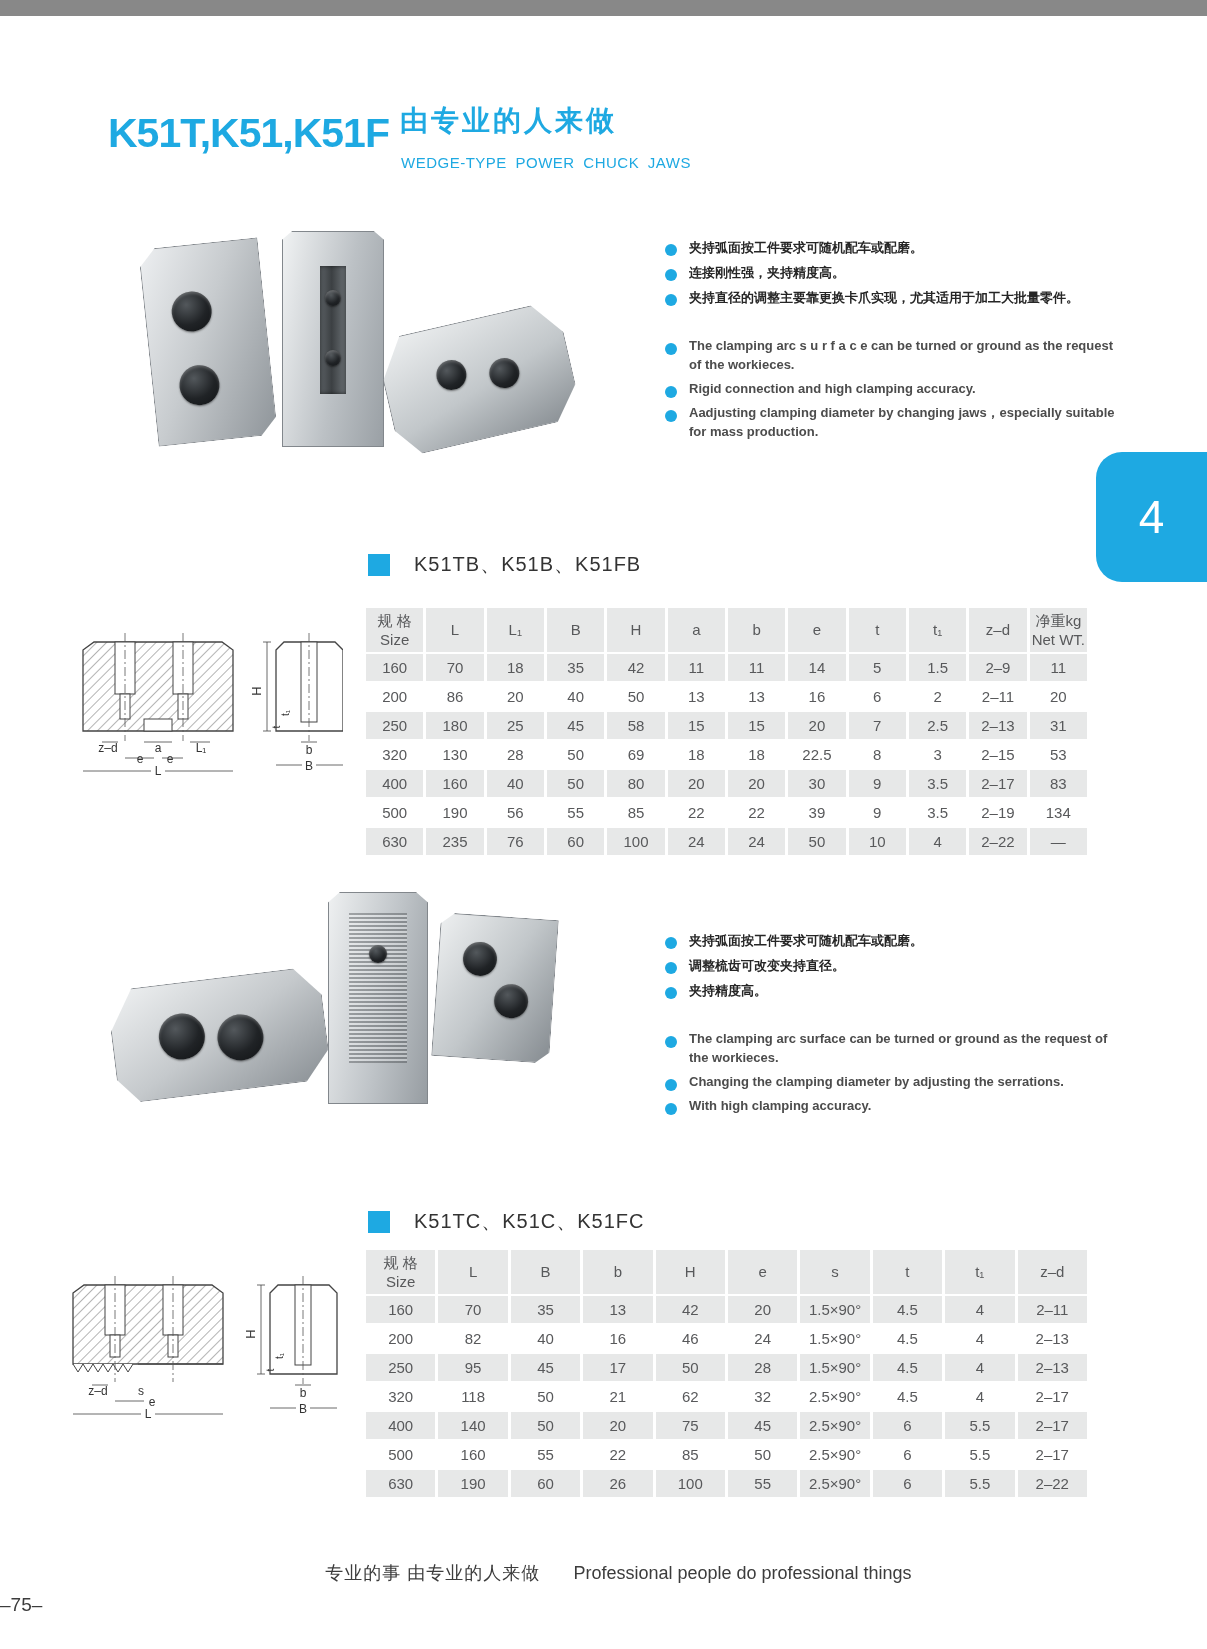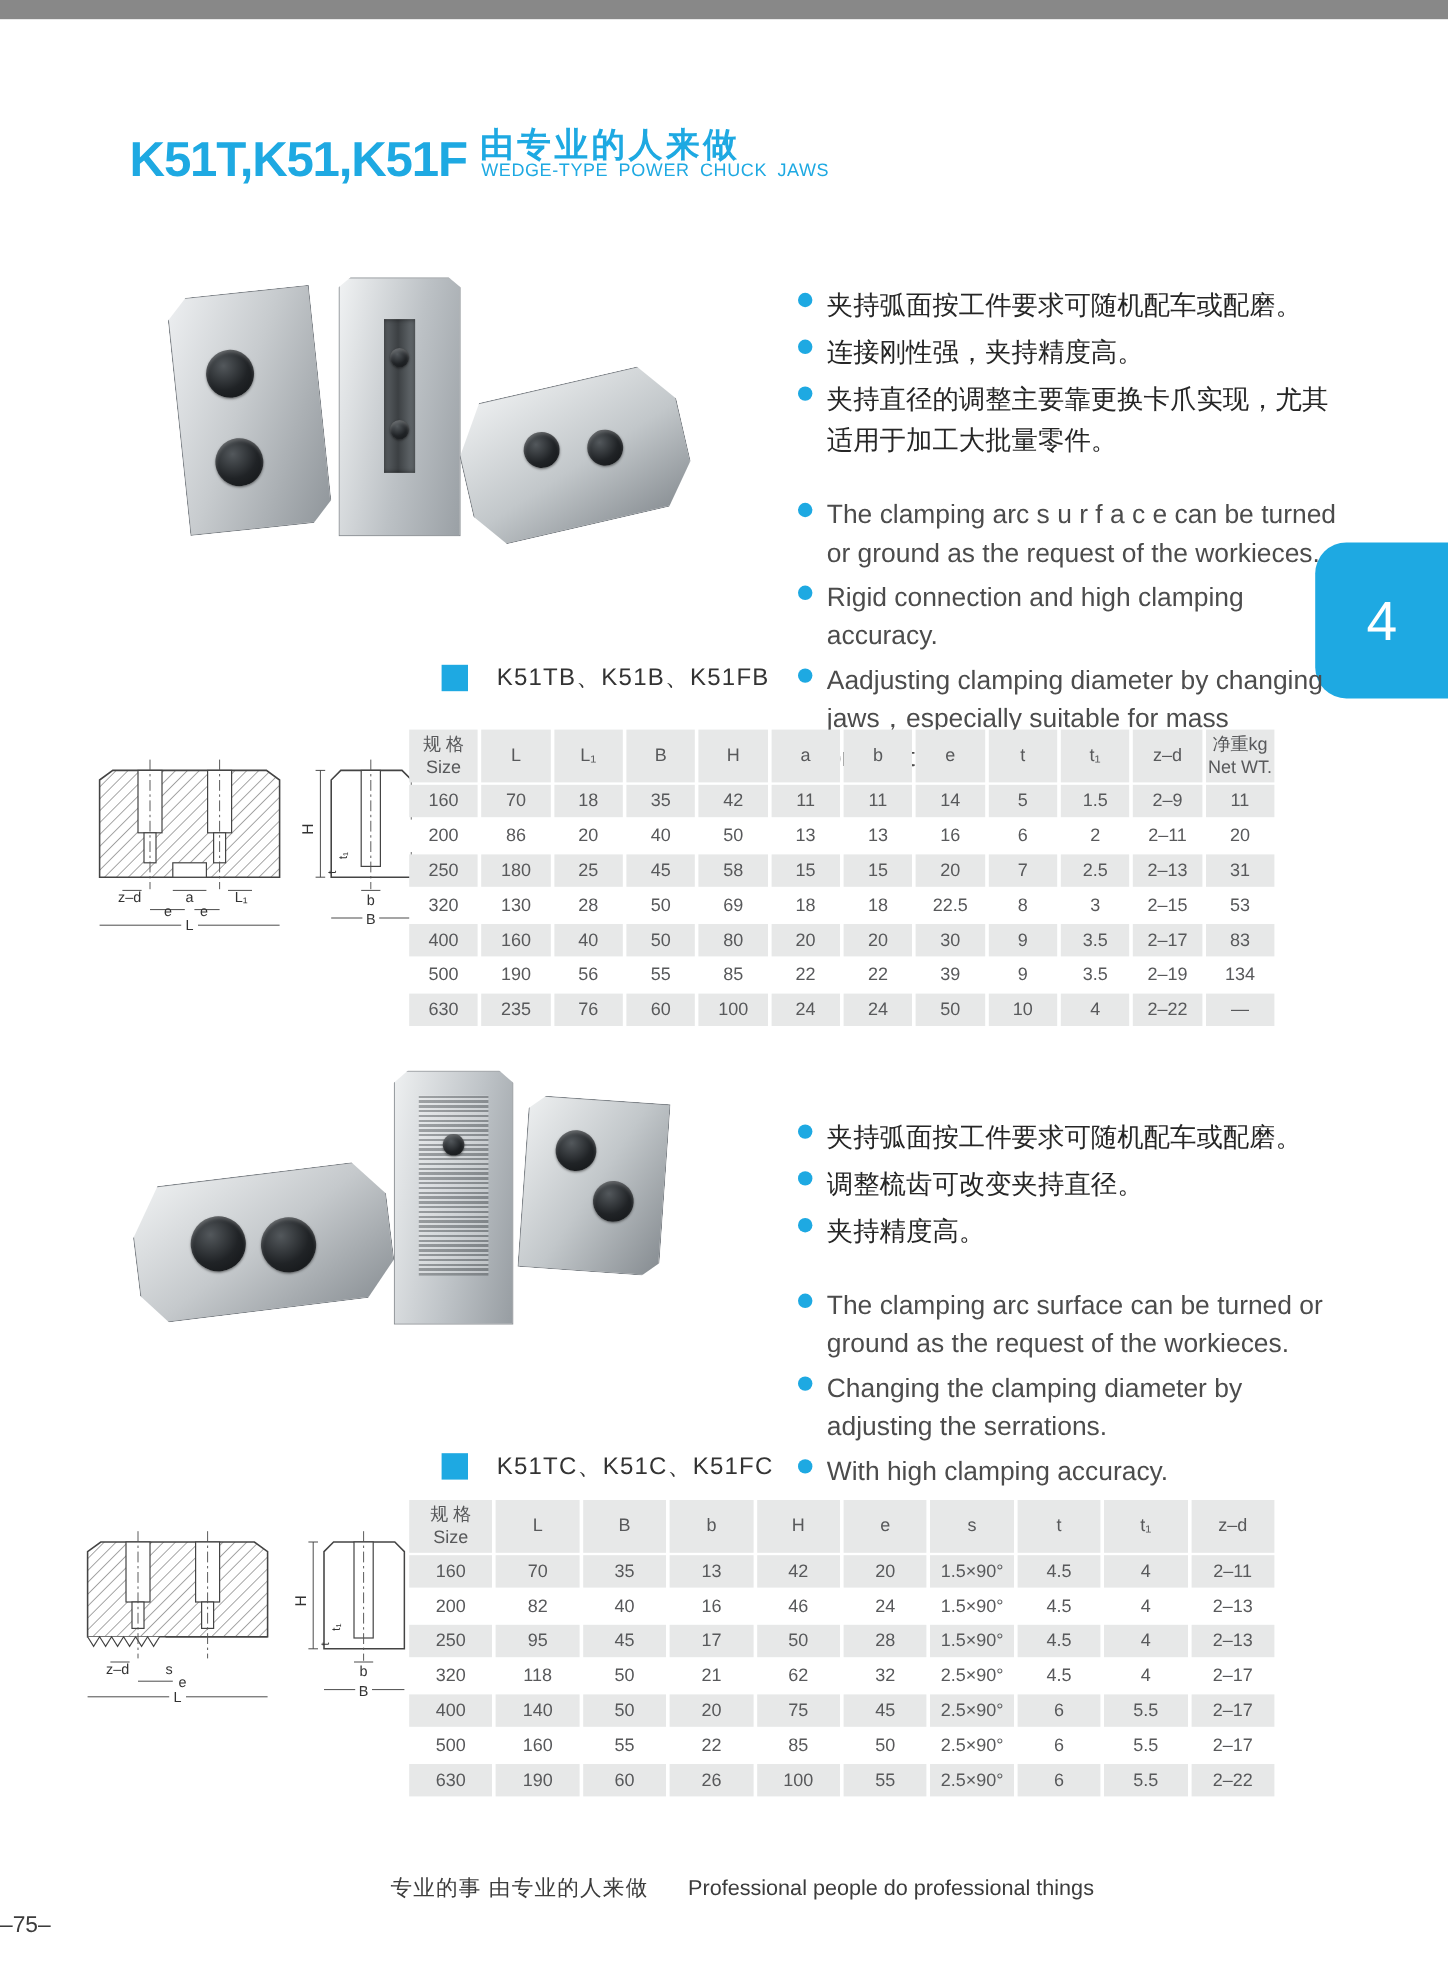--- a/index.html
+++ b/index.html
@@ -11,47 +11,47 @@
   
   .model-title {
     position:absolute; left:108px; top:94px; font-size:41px; font-weight:bold;
     color:#1ea9e2; letter-spacing:-1px; white-space:nowrap;
   }
   .cn-title {
     position:absolute; left:400px; top:86px; font-size:28px; font-weight:bold;
     color:#1ea9e2; letter-spacing:3px; white-space:nowrap;
   }
   .en-subtitle {
-    position:absolute; left:401px; top:118px; font-size:15px; color:#1ea9e2;
+    position:absolute; left:401px; top:138px; font-size:15px; color:#1ea9e2;
     letter-spacing:.5px; word-spacing:4px; white-space:nowrap;
   }
   
   .side-tab {
     position:absolute; right:0; top:436px; width:111px; height:130px;
     background:#1ea9e2; border-radius:26px 0 0 26px; display:flex;
     align-items:center; justify-content:center;
   }
   .side-tab span { color:#fff; font-size:46px; }
   
   .bullets { position:absolute; width:450px; }
   .bullet-group-gap { height:24px; }
   .bullet-item { display:flex; margin-bottom:5px; }
   .dot {
     flex:0 0 auto; width:12px; height:12px; border-radius:50%;
     background:#1ea9e2; margin:6px 12px 0 0;
   }
-  .bullet-text { font-size:22px; line-height:1.45; }
+  .bullet-text { font-size:13px; line-height:1.45;font-weight:bold; }
   .cn-bullets .bullet-text { color:#262626; line-height:1.55; }
   .en-bullets .bullet-text { color:#4c4c4c; }
   
   .section-heading { position:absolute; left:368px; display:flex; align-items:center; }
   .heading-square { width:22px; height:22px; background:#1ea9e2; margin-right:24px; }
   .heading-text { font-size:20px; color:#333; letter-spacing:1px; }
   
-  .table-wrap { position:absolute; left:338px; width:727px; }
+  .table-wrap { position:absolute; left:363px; width:727px; }
   table.spec-table {
     border-collapse:separate; border-spacing:3px 2px; table-layout:fixed;
     width:100%; font-size:15px; color:#58595b;
   }
   table.spec-table th {
     background:#e7e8e8; font-weight:normal; white-space:pre-line; height:44px;
     vertical-align:middle; text-align:center; line-height:1.3; padding:0 1px;
   }
   table.spec-table td {
     background:#ffffff; text-align:center; height:27px; vertical-align:middle;

